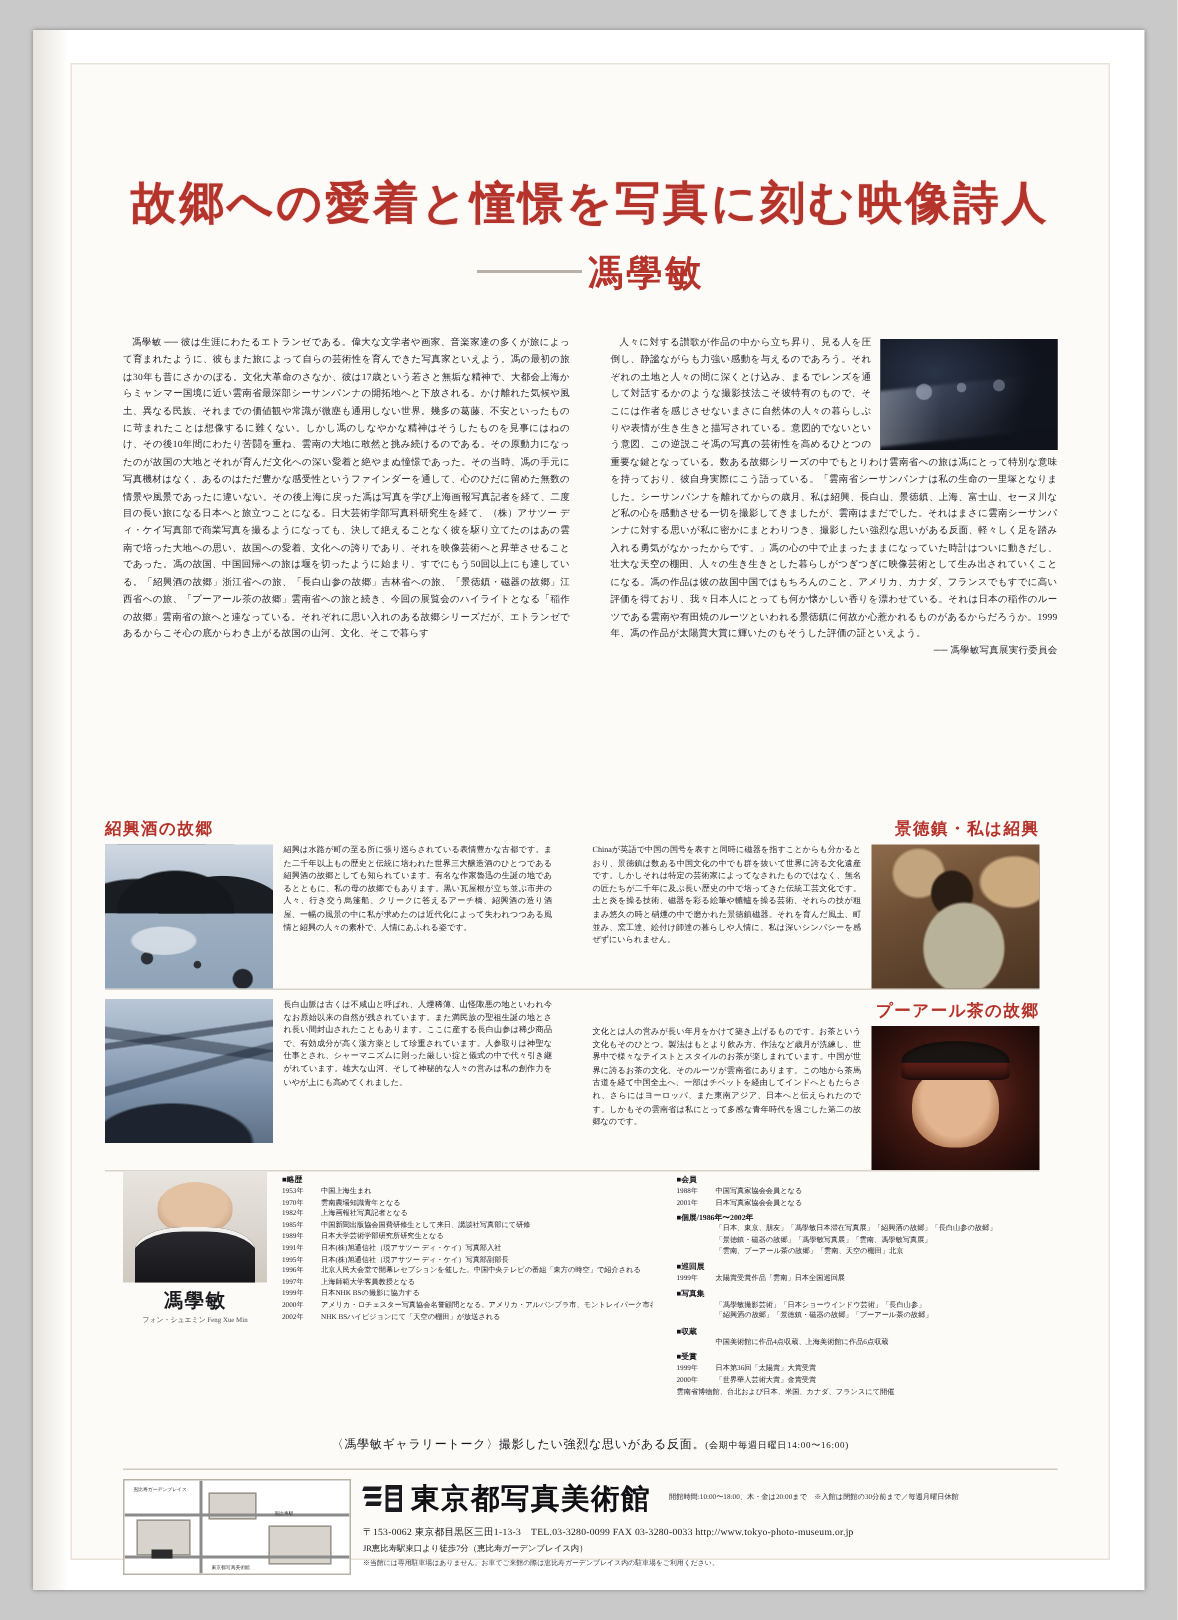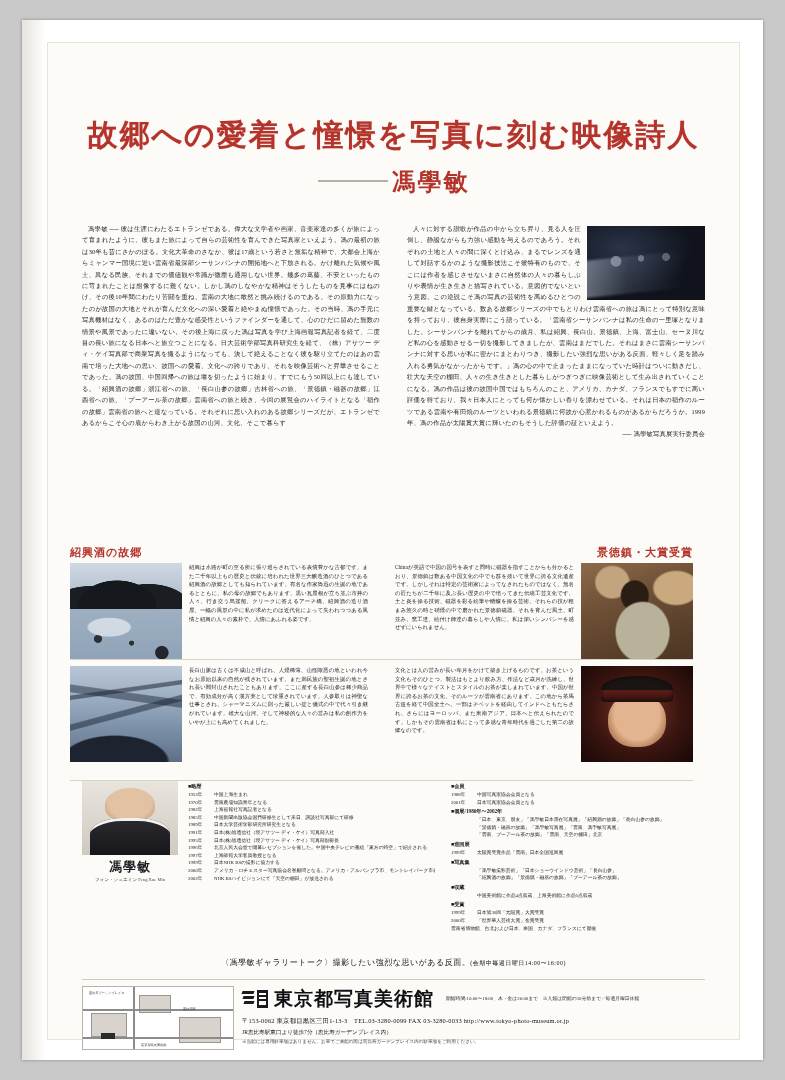--- a/index.html
+++ b/index.html
@@ -255,34 +255,35 @@
 
     <div class="features">
 
       <div class="feat fl">
         <div class="feat-head">紹興酒の故郷</div>
         <div class="feat-img img-shaoxing"></div>
         <div class="feat-body">紹興は水路が町の至る所に張り巡らされている表情豊かな古都です。また二千年以上もの歴史と伝統に培われた世界三大醸造酒のひとつである紹興酒の故郷としても知られています。有名な作家魯迅の生誕の地であるとともに、私の母の故郷でもあります。黒い瓦屋根が立ち並ぶ市井の人々、行き交う烏篷船、クリークに答えるアーチ橋、紹興酒の造り酒屋、一幅の風景の中に私が求めたのは近代化によって失われつつある風情と紹興の人々の素朴で、人情にあふれる姿です。</div>
       </div>
 
       <div class="feat fr r">
-        <div class="feat-head">景徳鎮・大賞受賞</div>
+        <div class="feat-head">景徳鎮・私は紹興</div>
         <div class="feat-img img-porcelain"></div>
         <div class="feat-body">Chinaが英語で中国の国号を表すと同時に磁器を指すことからも分かるとおり、景徳鎮は数ある中国文化の中でも群を抜いて世界に誇る文化遺産です。しかしそれは特定の芸術家によってなされたものではなく、無名の匠たちが二千年に及ぶ長い歴史の中で培ってきた伝統工芸文化です。土と炎を操る技術、磁器を彩る絵筆や轆轤を操る芸術、それらの技が粗まみ悠久の時と硝煙の中で磨かれた景徳鎮磁器。それを育んだ風土、町並み、窯工達、絵付け師達の暮らしや人情に、私は深いシンパシーを感ぜずにいられません。</div>
       </div>
 
       <div class="clear"></div>
       <div class="sep"></div>
 
       <div class="feat fl">
         <div class="feat-img img-mountain"></div>
         <div class="feat-body">長白山脈は古くは不咸山と呼ばれ、人煙稀薄、山怪陬悪の地といわれ今なお原始以来の自然が残されています。また満民族の聖祖生誕の地とされ長い間封山されたこともあります。ここに産する長白山参は稀少商品で、有効成分が高く漢方薬として珍重されています。人参取りは神聖な仕事とされ、シャーマニズムに則った厳しい掟と儀式の中で代々引き継がれています。雄大な山河、そして神秘的な人々の営みは私の創作力をいやが上にも高めてくれました。</div>
       </div>
 
       <div class="feat fr r">
+        <div class="feat-head">プーアール茶の故郷</div>
         <div class="feat-img img-puer"></div>
         <div class="feat-body">文化とは人の営みが長い年月をかけて築き上げるものです。お茶という文化もそのひとつ。製法はもとより飲み方、作法など歳月が洗練し、世界中で様々なテイストとスタイルのお茶が楽しまれています。中国が世界に誇るお茶の文化、そのルーツが雲南省にあります。この地から茶馬古道を経て中国全土へ、一部はチベットを経由してインドへともたらされ、さらにはヨーロッパ、また東南アジア、日本へと伝えられたのです。しかもその雲南省は私にとって多感な青年時代を過ごした第二の故郷なのです。</div>
       </div>
 
       <div class="clear"></div>
       <div class="sep"></div>
     </div>
 
     <div class="bio">
       <div class="bio-portrait">

